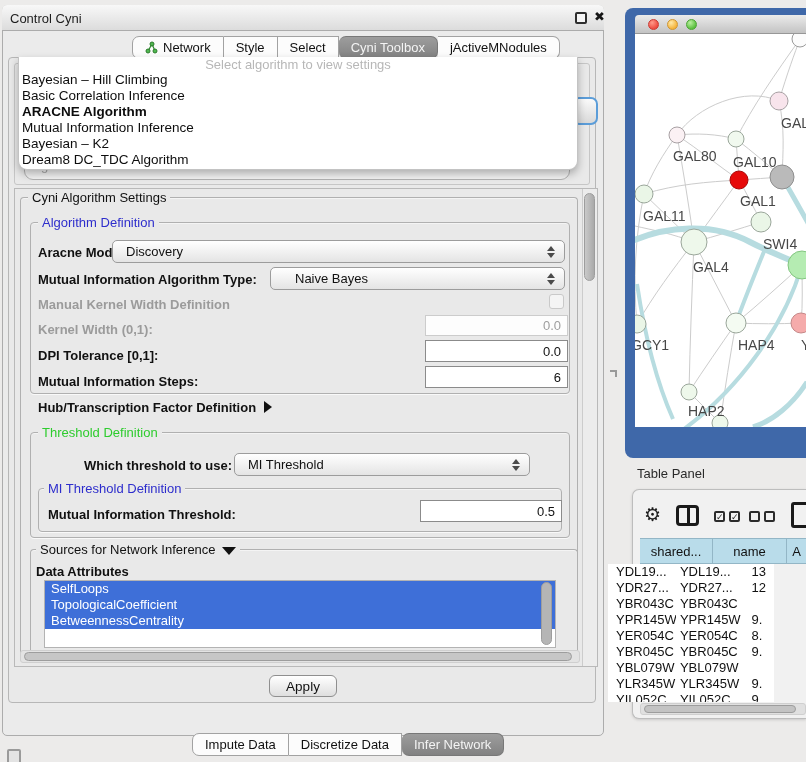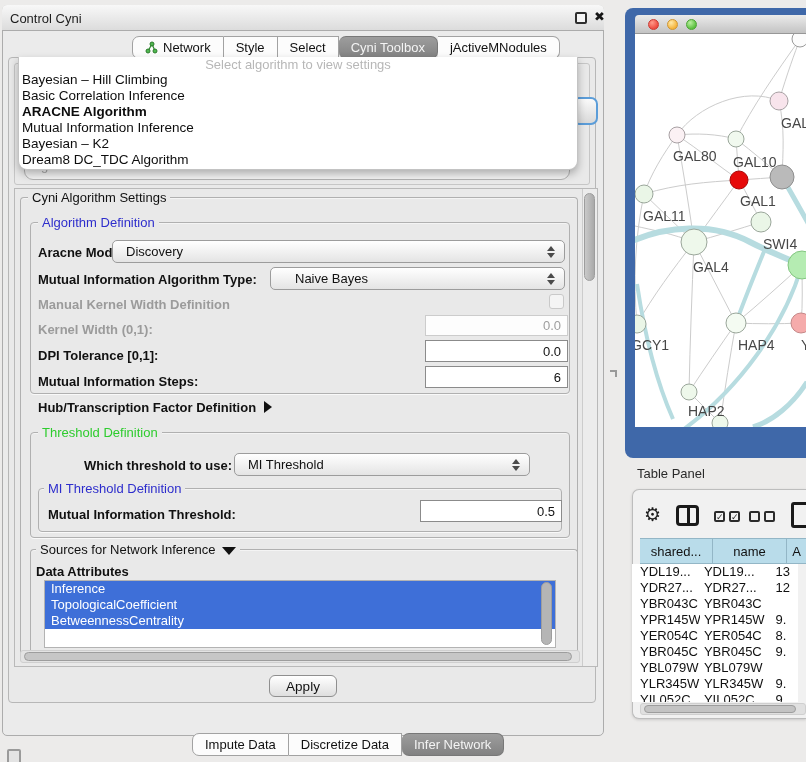--- a/index.html
+++ b/index.html
@@ -106,21 +106,21 @@
                 font-size:9px; line-height:8px; text-align:center; color:#2b2b2b; font-weight:bold; }
   #tbl-file { left:791px; top:502px; width:20px; height:26px; border:3px solid #1a1a1a; border-radius:3px; background:#f1f1f1; }
 
   #data-table { left:640px; top:538px; width:166px; }
   .thead { display:flex; height:26px; background:#b9dcea; border-top:1px solid #93b6c6; border-bottom:1px solid #93b6c6; }
   .th { display:flex; align-items:center; justify-content:center; font-size:13px; color:#121212;
         border-left:1px solid #93b6c6; }
   .trow { display:flex; height:16px; background:#ffffff; }
   .td { font-size:13px; line-height:16px; white-space:nowrap; overflow:hidden; }
   .c1 { width:72px; padding-left:8px; } .c2 { width:74px; padding-left:4px; } .c3 { width:30px; padding-left:6px; }
-  #tbl-body { position:absolute; left:632px; top:564px; width:166px; height:138px; overflow:hidden; background:#fff; }
+  #tbl-body { position:absolute; left:608px; top:564px; width:166px; height:138px; overflow:hidden; background:#fff; }
   #tbl-hscroll { left:640px; top:703px; width:166px; height:12px; background:#e0e0e0; border:1px solid #cfcfcf; border-radius:3px; }
   #tbl-hscroll .scroll-thumb { position:absolute; left:3px; top:1px; width:152px; height:8px; background:#c3c3c3; }
 
   #cas-hscroll { left:20px; top:650px; width:560px; height:13px; background:#e3e3e3; border:1px solid #cfcfcf; border-radius:3px; }
   #cas-hscroll .scroll-thumb { position:absolute; left:3px; top:1px; width:548px; height:9px; background:#c6c6c6; }
 </style>
 </head>
 <body>
 
 <div class="abs" id="cp-window"></div>
@@ -241,21 +241,21 @@
   <span>0.5</span>
 </div>
 
 <div class="abs group" style="left:30px; top:549px; width:548px; height:110px; border-bottom:none;"></div>
 <div class="abs group-title" style="left:36px; top:542px;">
   <span>Sources for Network Inference</span><span class="tri-down"></span>
 </div>
 <div class="abs lbl" style="left:36px; top:564px;">Data Attributes</div>
 
 <div class="abs" id="attr-list" style="left:44px; top:580px; width:512px; height:68px;">
-  <div class="list-item">Inference</div>
+  <div class="list-item">SelfLoops</div>
   <div class="list-item">TopologicalCoefficient</div>
   <div class="list-item">BetweennessCentrality</div>
 </div>
 <div class="abs scroll-thumb" style="left:541px; top:582px; width:11px; height:63px; background:#b5b5b5;"></div>
 
 <div class="abs" id="cas-hscroll">
   <div class="scroll-thumb"></div>
 </div>
 
 <div class="abs" id="apply-button">

